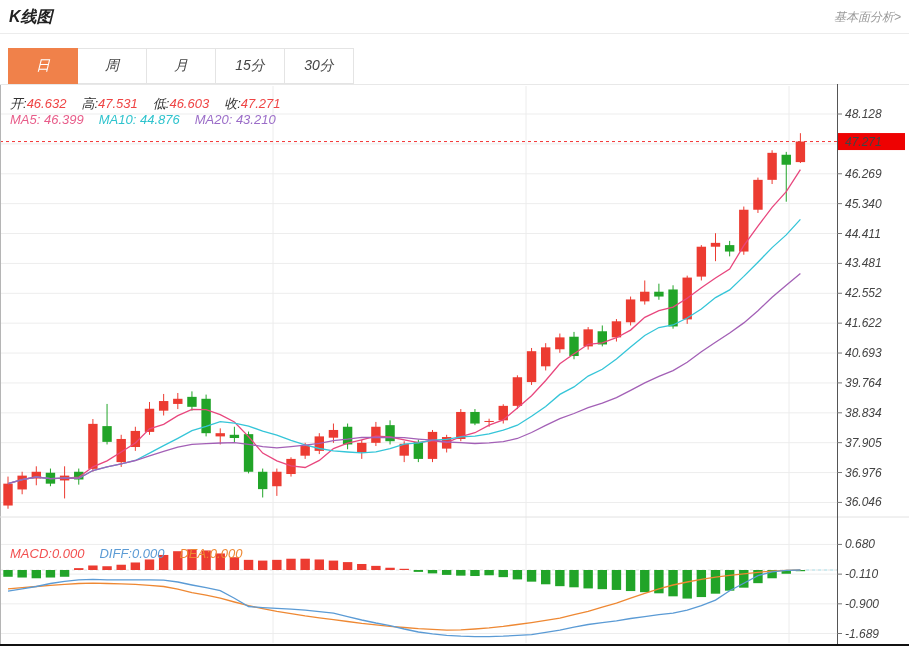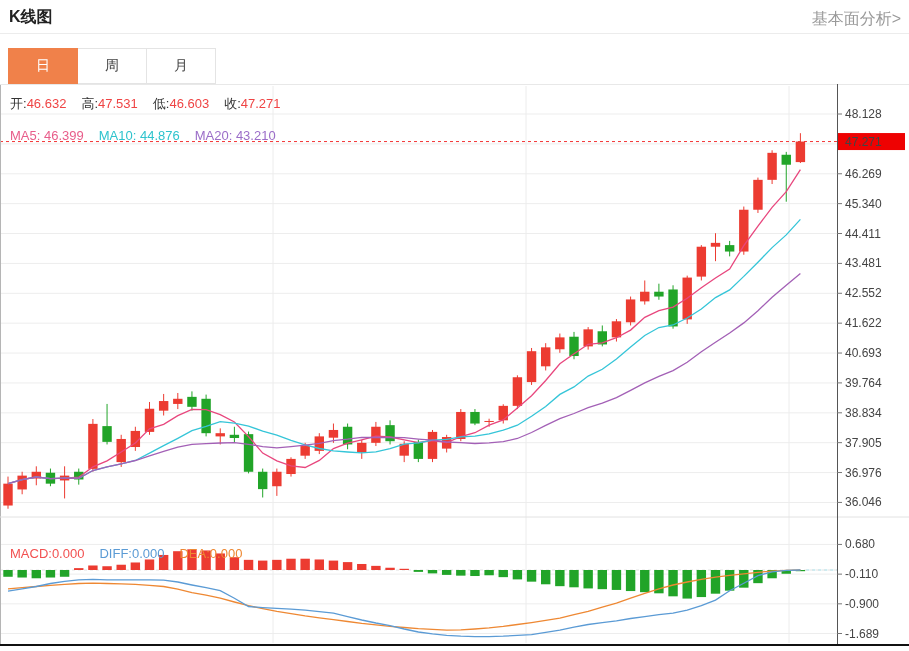--- a/index.html
+++ b/index.html
@@ -1,48 +1,50 @@
 <!DOCTYPE html>
 <html><head>
 <meta charset="utf-8">
 <style>
   html,body{margin:0;padding:0;background:#fff;}
   body{width:909px;height:651px;overflow:hidden;font-family:"Liberation Sans","DejaVu Sans",sans-serif;}
-  .app{position:relative;width:909px;height:507px;background:#fff;}
+  .app{position:relative;width:909px;height:507px;background:#fff;font-style:italic;}
   .header{position:absolute;left:0;top:0;width:909px;height:33px;border-bottom:1px solid #ececec;background:#fff;}
   .title{position:absolute;left:9px;top:7px;font-size:16px;font-weight:bold;color:#222;}
-  .fund-link{position:absolute;right:8px;top:9px;font-size:16px;color:#999;text-decoration:none;cursor:pointer;}
+  .fund-link{position:absolute;right:8px;top:9px;font-size:12px;color:#999;text-decoration:none;cursor:pointer;}
   .tabs{position:absolute;left:8px;top:48px;display:flex;z-index:3;}
   .tab{width:70px;height:36px;box-sizing:border-box;border:1px solid #e4e4e4;margin-left:-1px;
        display:flex;align-items:center;justify-content:center;font-size:14px;color:#444;
        background:#fff;cursor:pointer;}
   .tab:first-child{margin-left:0;}
   .tab.sel{background:#f0814a;border-color:#f0814a;color:#fff;position:relative;z-index:1;}
   .legend{position:absolute;left:10px;z-index:2;font-size:13px;white-space:nowrap;}
   .lg-item{margin-right:15px;}
   .lg-item .lab{letter-spacing:0;}
   #lg-ohlc{top:95px;text-align:center;}
-  #lg-ma{top:128px;}
+  #lg-ma{top:112px;}
   #lg-macd{top:546px;}
   #chart{position:absolute;left:0;top:84px;z-index:1;}
   svg text{font-family:"Liberation Sans","DejaVu Sans",sans-serif;font-size:12px;fill:#444;}
 </style>
 </head>
 <body>
 
 <div class="app">
   <div class="header">
     <div class="title">K线图</div>
     <a class="fund-link">基本面分析&gt;</a>
   </div>
 
   <nav class="tabs" id="tabs">
       <div class="tab sel">日</div>
       <div class="tab">周</div>
       <div class="tab">月</div>
+      <div class="tab">15分</div>
+      <div class="tab">30分</div>
     </nav>
 
   <div class="legend" id="lg-ohlc"><span class="lg-item"><span class="lab" style="color: rgb(51, 51, 51);">开:</span><span style="color: rgb(239, 68, 68);">46.632</span></span><span class="lg-item"><span class="lab" style="color: rgb(51, 51, 51);">高:</span><span style="color: rgb(239, 68, 68);">47.531</span></span><span class="lg-item"><span class="lab" style="color: rgb(51, 51, 51);">低:</span><span style="color: rgb(239, 68, 68);">46.603</span></span><span class="lg-item"><span class="lab" style="color: rgb(51, 51, 51);">收:</span><span style="color: rgb(239, 68, 68);">47.271</span></span></div>
   <div class="legend" id="lg-ma"><span class="lg-item"><span class="lab" style="color: rgb(232, 93, 138);">MA5: </span><span style="color: rgb(232, 93, 138);">46.399</span></span><span class="lg-item"><span class="lab" style="color: rgb(46, 195, 205);">MA10: </span><span style="color: rgb(46, 195, 205);">44.876</span></span><span class="lg-item"><span class="lab" style="color: rgb(155, 109, 200);">MA20: </span><span style="color: rgb(155, 109, 200);">43.210</span></span></div>
   <div class="legend" id="lg-macd"><span class="lg-item"><span class="lab" style="color: rgb(242, 80, 80);">MACD:</span><span style="color: rgb(242, 80, 80);">0.000</span></span><span class="lg-item"><span class="lab" style="color: rgb(91, 155, 213);">DIFF:</span><span style="color: rgb(91, 155, 213);">0.000</span></span><span class="lg-item"><span class="lab" style="color: rgb(238, 136, 51);">DEA:</span><span style="color: rgb(238, 136, 51);">0.000</span></span></div>
 
   <svg id="chart" width="909" height="567" viewBox="0 84 909 567">
       <g>
         <line x1="0" y1="114" x2="837" y2="114" stroke="#ededed"></line>
         <line x1="0" y1="143.8834249999999" x2="837" y2="143.8834249999999" stroke="#ededed"></line>

